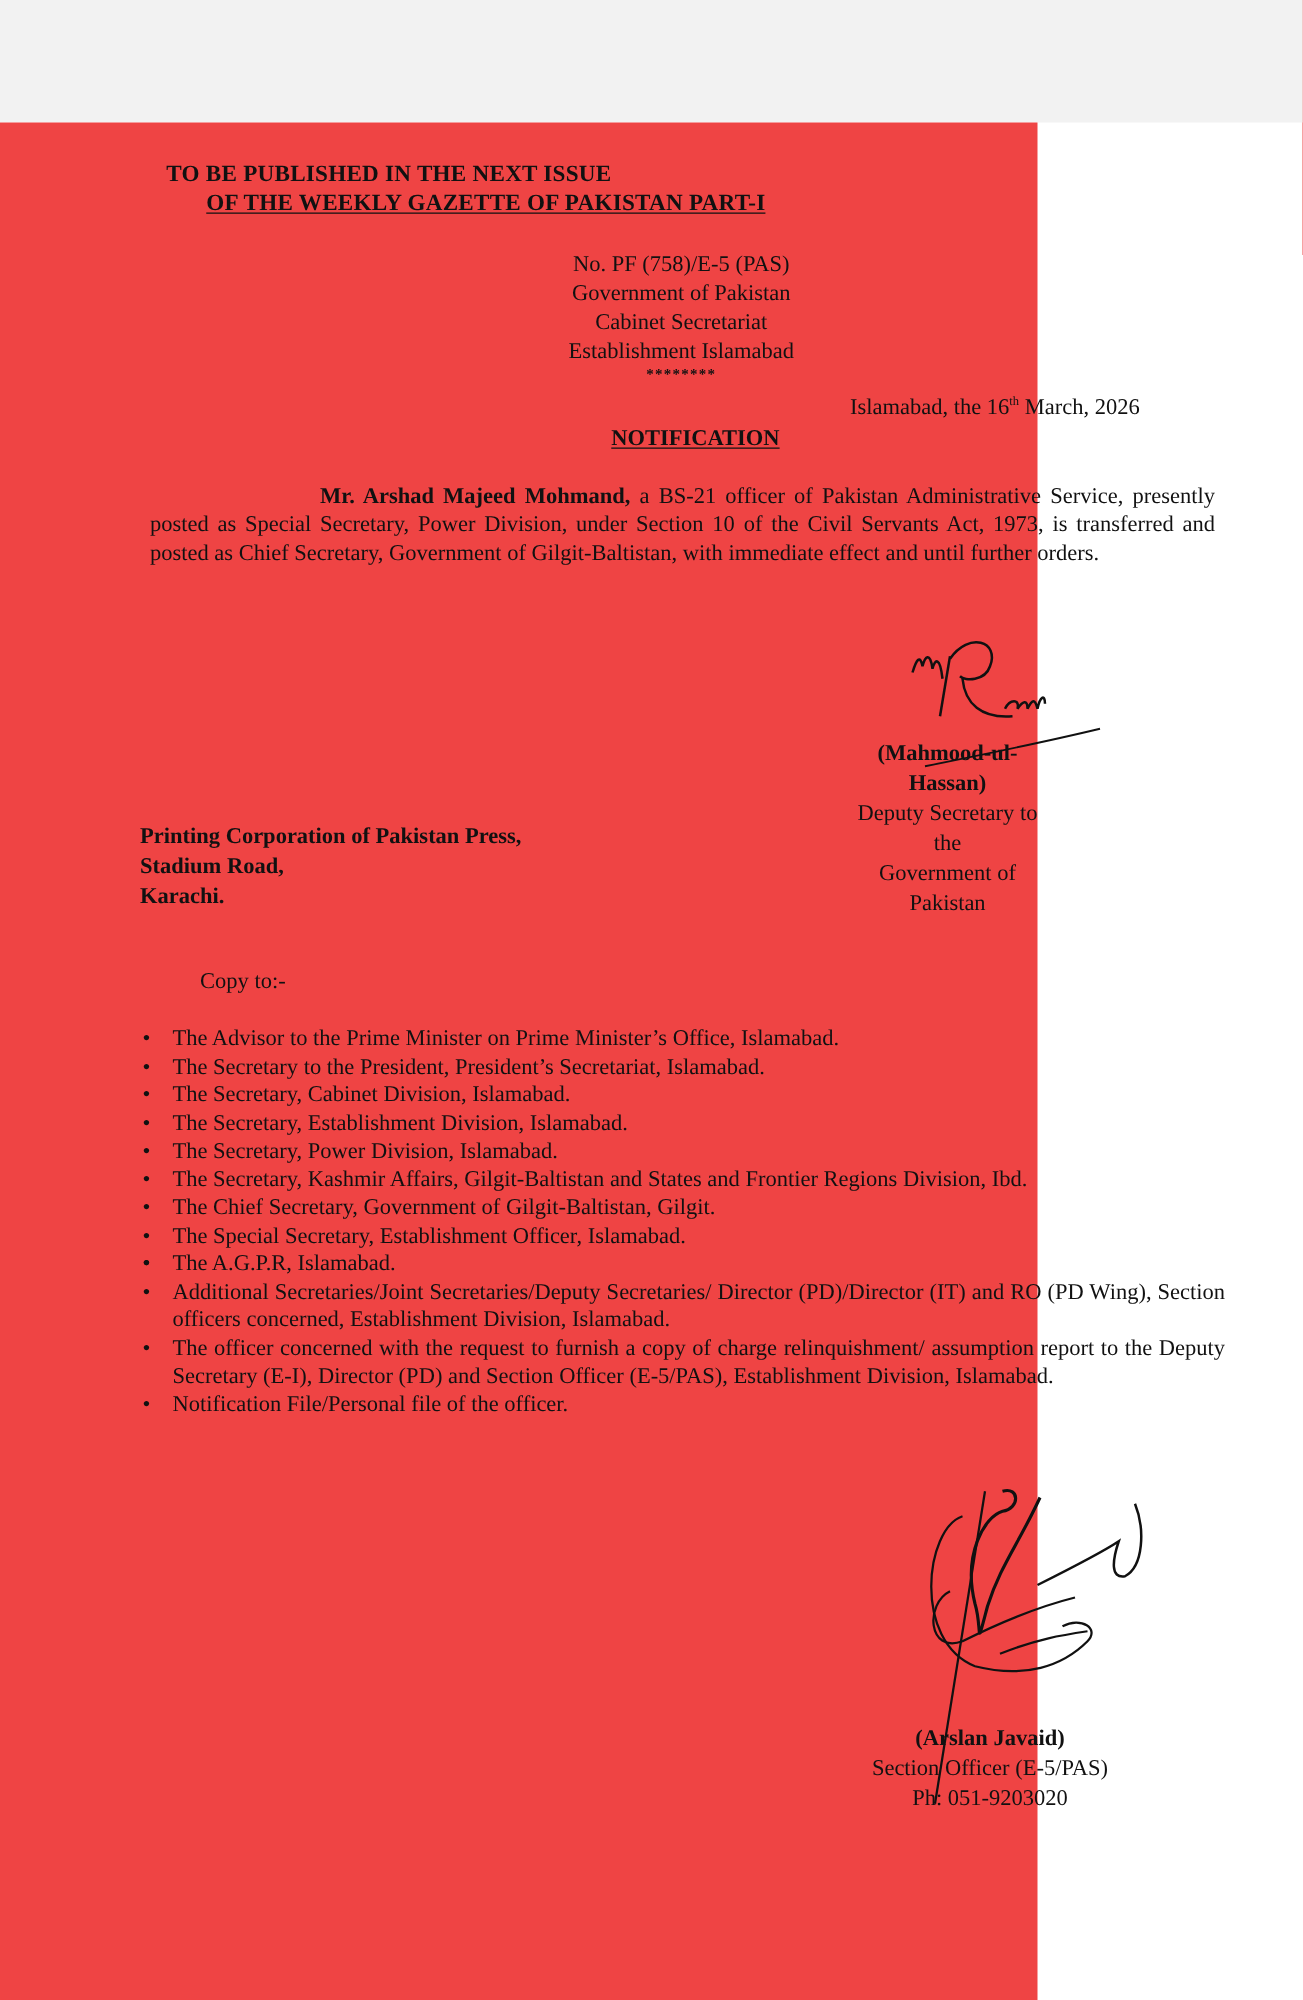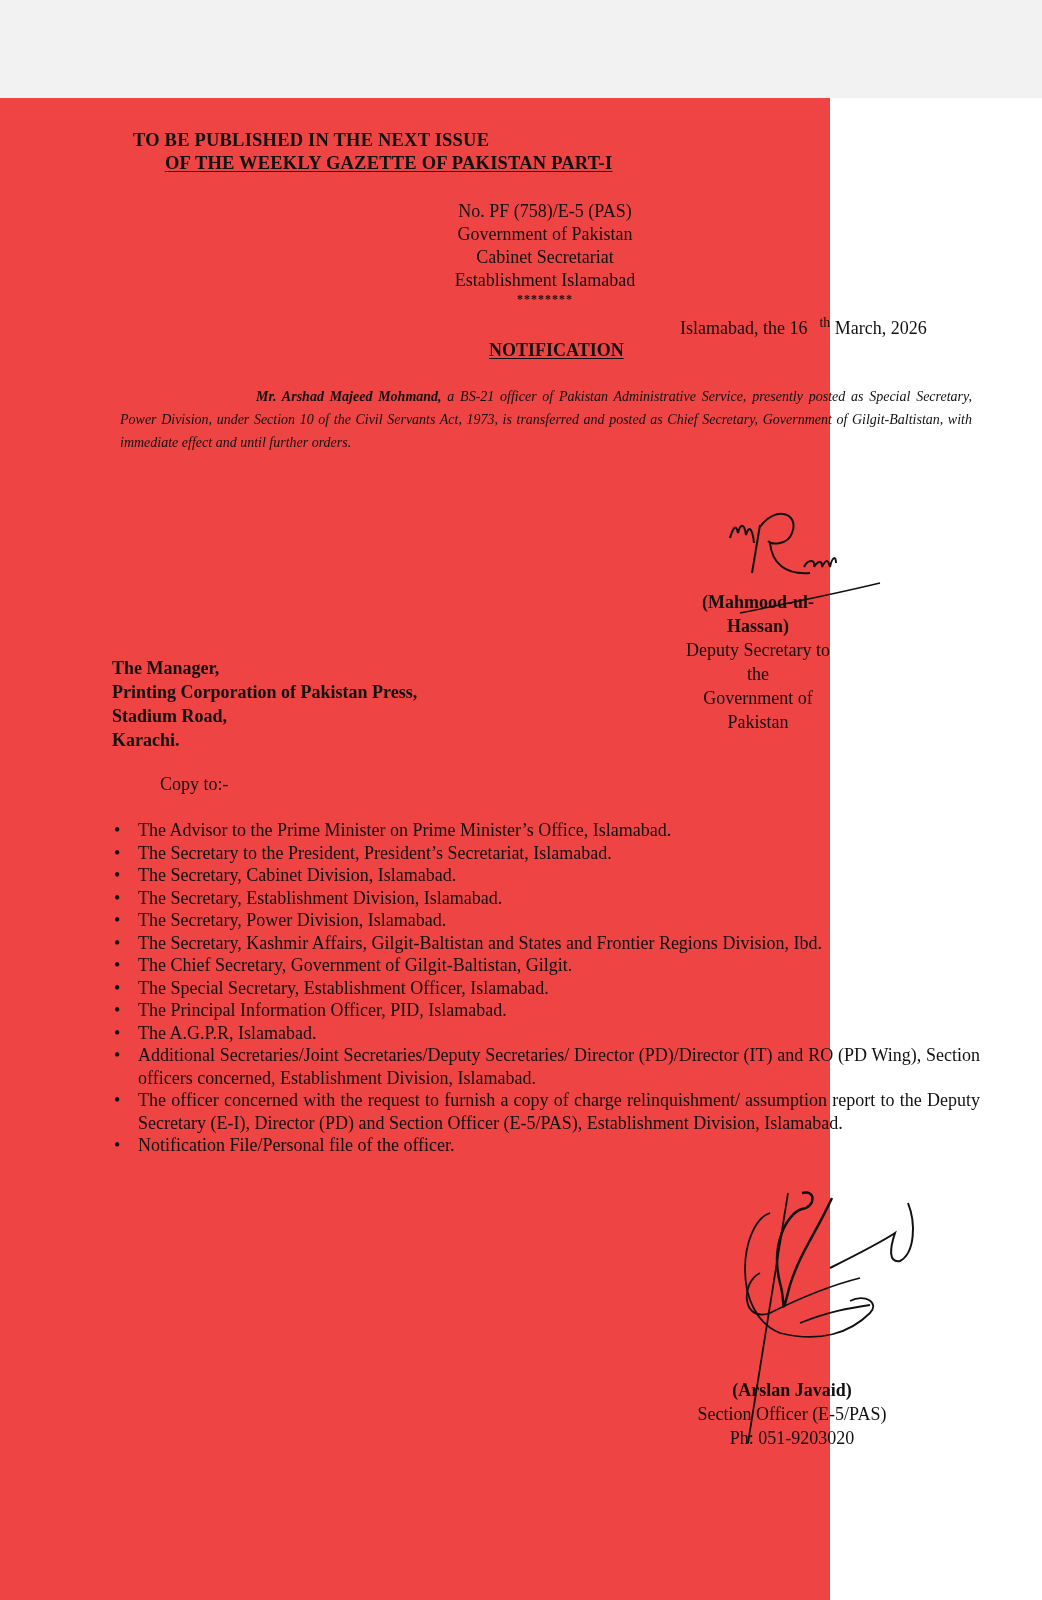--- a/index.html
+++ b/index.html
@@ -8,21 +8,21 @@
     font-family: "Liberation Serif", serif; color: #111;
     position: relative; overflow: hidden;
   }
   .topbar { position: absolute; left: 0; top: 0; width: 1042px; height: 98px; background: #f2f2f2; }
   .page { position: absolute; left: 0; top: 98px; width: 830px; height: 1502px; background: #ef4444; }
   .abs { position: absolute; white-space: nowrap; }
   .hdr { font-weight: bold; font-size: 18.5px; letter-spacing: 0.2px; }
   .u { text-decoration: underline; text-underline-offset: 2px; margin-left: 32px; }
   .ref { position: absolute; left: 400px; width: 290px; text-align: center; font-size: 18px; line-height: 23px; }
   .stars { font-size: 12px; letter-spacing: 1px; font-weight: bold; }
-  .body-p { position: absolute; left: 120px; width: 852px; font-size: 14px; line-height: 23px; text-align: justify; font-style: italic; }
+  .body-p { position: absolute; left: 120px; width: 852px; font-size: 18px; line-height: 23px; text-align: justify; }
   .body-p b { font-weight: bold; }
   .sig-block { position: absolute; font-size: 18px; line-height: 24px; text-align: center; }
   .addr { position: absolute; left: 112px; font-size: 18px; font-weight: bold; line-height: 24px; }
   .copy-list { position: absolute; left: 100px; width: 880px; margin: 0; padding: 0; list-style: none; font-size: 18px; }
   .copy-list li { position: relative; padding-left: 38px; line-height: 22.5px; }
   .copy-list li .bullet { position: absolute; left: 14px; top: 0; }
   .justify { text-align: justify; text-align-last: left; }
   svg.sig { position: absolute; overflow: visible; }
 </style>
 </head>
@@ -37,21 +37,21 @@
 
   <div class="ref" style="top:102px;">
     <div>No. PF (758)/E-5 (PAS)</div>
     <div>Government of Pakistan</div>
     <div>Cabinet Secretariat</div>
     <div>Establishment Islamabad</div>
     <div class="stars" style="line-height:14px;">********</div>
   </div>
 
   <div class="abs" style="left:680px; top:217px; font-size:18px;">
-    <span>Islamabad, the 16</span><sup style="font-size:14px;margin-left:12px;">th</sup><span> March, 2026</span>
+    <span>Islamabad, the 16</span><sup style="font-size:10px;">th</sup><span> March, 2026</span>
   </div>
 
   <div class="abs u" style="left:457px; top:242px; font-size:18px; font-weight:bold;">NOTIFICATION</div>
 
   <div class="body-p" style="top:287px; text-indent:136px;">
     <b>Mr. Arshad Majeed Mohmand,</b><span> a BS-21 officer of Pakistan Administrative Service, presently posted as Special Secretary, Power Division, under Section 10 of the Civil Servants Act, 1973, is transferred and posted as Chief Secretary, Government of Gilgit-Baltistan, with immediate effect and until further orders.</span>
   </div>
 
   <svg class="sig" style="left:700px; top:405px;" width="200" height="110">
     <path d="M30 35 C 33 25, 36 20, 38 30 C 40 22, 44 18, 46 32 C 48 24, 52 22, 54 40" fill="none" stroke="#111" stroke-width="2"></path>
@@ -61,38 +61,37 @@
     <path d="M40 110 C 80 102, 130 92, 180 80" fill="none" stroke="#111" stroke-width="1.5"></path>
   </svg>
 
   <div class="sig-block" style="left:686px; top:492px;">
     <div style="font-weight:bold;">(Mahmood-ul-Hassan)</div>
     <div>Deputy Secretary to the</div>
     <div>Government of Pakistan</div>
   </div>
 
   <div class="addr" style="top:558px;">
-    <div>The Manager,</div>
     <div>Printing Corporation of Pakistan Press,</div>
     <div>Stadium Road,</div>
     <div>Karachi.</div>
   </div>
 
   <div class="abs" style="left:112px; top:676px; font-size:18px;margin-left:48px;">Copy to:-</div>
 
   <ul class="copy-list" style="top:721px;">
     <li><span class="bullet">•</span><span>The Advisor to the Prime Minister on Prime Minister’s Office, Islamabad.</span></li>
     <li><span class="bullet">•</span><span>The Secretary to the President, President’s Secretariat, Islamabad.</span></li>
     <li><span class="bullet">•</span><span>The Secretary, Cabinet Division, Islamabad.</span></li>
     <li><span class="bullet">•</span><span>The Secretary, Establishment Division, Islamabad.</span></li>
     <li><span class="bullet">•</span><span>The Secretary, Power Division, Islamabad.</span></li>
     <li><span class="bullet">•</span><span>The Secretary, Kashmir Affairs, Gilgit-Baltistan and States and Frontier Regions Division, Ibd.</span></li>
     <li><span class="bullet">•</span><span>The Chief Secretary, Government of Gilgit-Baltistan, Gilgit.</span></li>
     <li><span class="bullet">•</span><span>The Special Secretary, Establishment Officer, Islamabad.</span></li>
-    <li><span class="bullet">•</span><span>The Principal Information Officer, PID, Islamabad.</span></li>
+    <li><span class="bullet">•</span></li>
     <li><span class="bullet">•</span><span>The A.G.P.R, Islamabad.</span></li>
     <li class="justify"><span class="bullet">•</span><span>Additional Secretaries/Joint Secretaries/Deputy Secretaries/ Director (PD)/Director (IT) and RO (PD Wing), Section officers concerned, Establishment Division, Islamabad.</span></li>
     <li class="justify"><span class="bullet">•</span><span>The officer concerned with the request to furnish a copy of charge relinquishment/ assumption report to the Deputy Secretary (E-I), Director (PD) and Section Officer (E-5/PAS), Establishment Division, Islamabad.</span></li>
     <li><span class="bullet">•</span><span>Notification File/Personal file of the officer.</span></li>
   </ul>
 
   <svg class="sig" style="left:720px; top:1095px;" width="220" height="250">
     <path d="M68 0 L 28 250" fill="none" stroke="#111" stroke-width="1.8"></path>
     <path d="M82 0 C 96 -4, 96 14, 82 16 C 68 20, 50 50, 60 90 C 66 110, 60 130, 70 92 C 80 60, 96 40, 112 5" fill="none" stroke="#111" stroke-width="2.5"></path>
     <path d="M50 20 C 20 30, 10 120, 60 140 C 100 150, 130 140, 150 120 C 160 110, 145 100, 130 108" fill="none" stroke="#111" stroke-width="1.8"></path>

